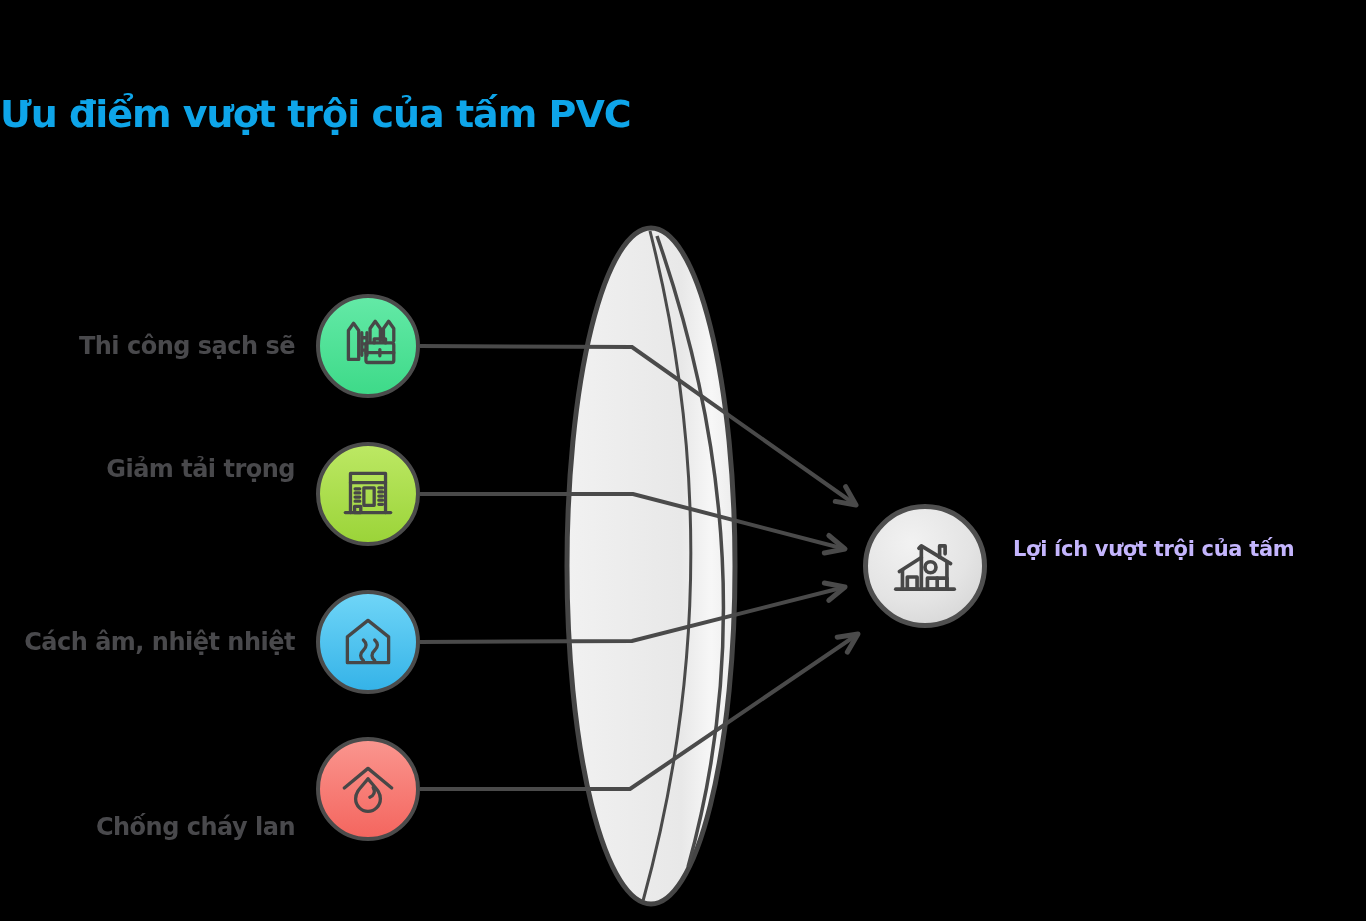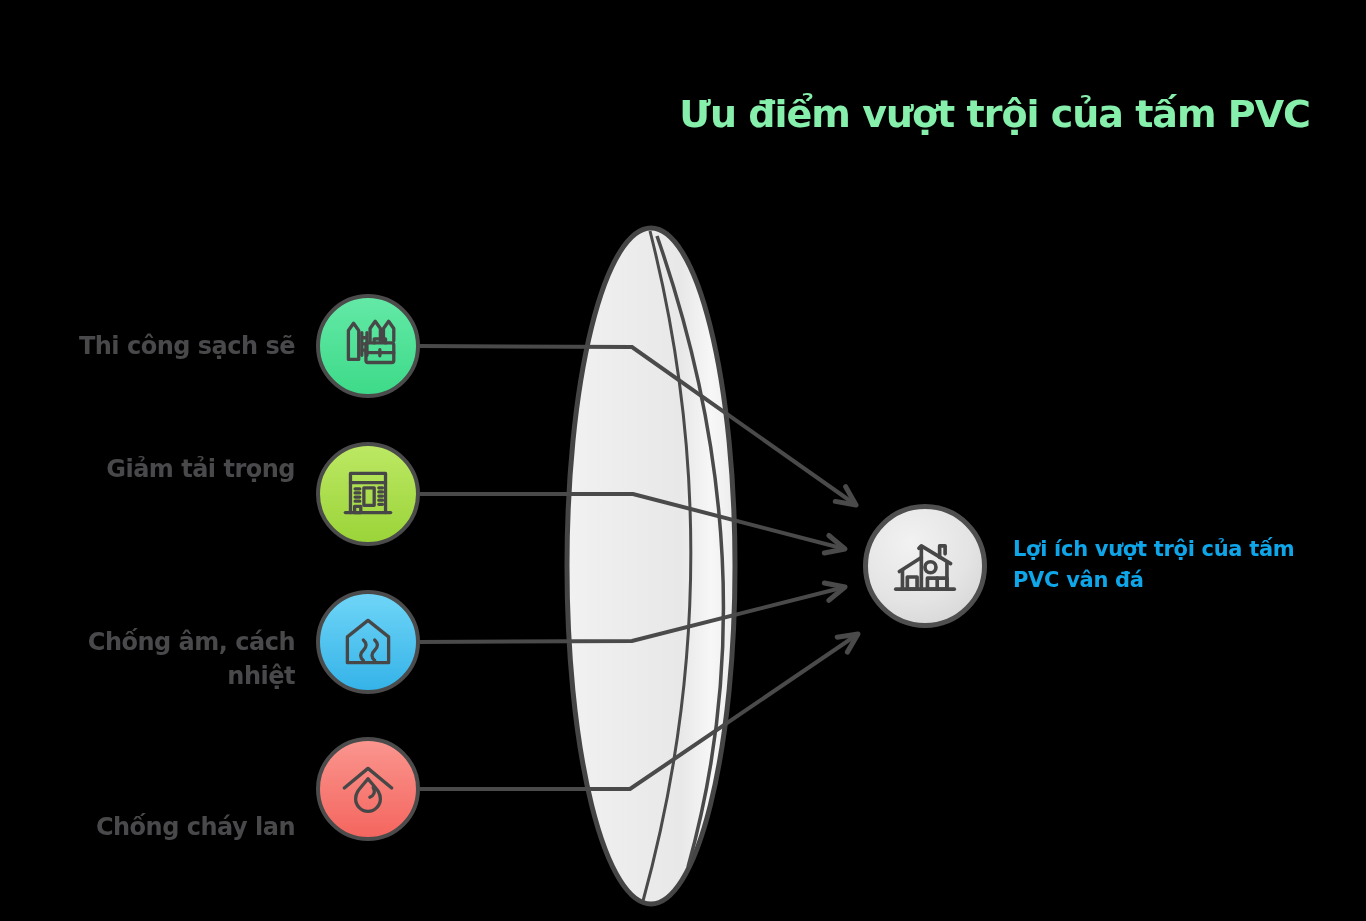--- a/index.html
+++ b/index.html
@@ -2,21 +2,21 @@
 <html><head>
 <meta charset="utf-8">
 <style>
   html,body{margin:0;padding:0;background:#000;}
   .stage{
     position:relative;width:1366px;height:921px;background:#000000;
     font-family:"DejaVu Sans","Liberation Sans",sans-serif;overflow:hidden;
   }
   .title{
     position:absolute;left:0;top:90px;width:1310px;height:48px;line-height:48px;
-    text-align:right;font-size:38px;font-weight:bold;letter-spacing:-1px;color:#86efac;
+    text-align:left;font-size:38px;font-weight:bold;letter-spacing:-1px;color:#0ea5e9;
   }
   .overlay{position:absolute;left:0;top:0;}
   .feature-label{
     position:absolute;left:20px;width:275px;height:34px;line-height:34px;
     text-align:right;font-size:24px;font-weight:bold;letter-spacing:-0.5px;color:#49494c;
   }
   .lbl1{top:329px;text-align:right;} .lbl2{top:452px;} .lbl3{top:625px;} .lbl4{top:772px;margin-top:38px;}
   .icon-circle{
     position:absolute;left:316px;width:104px;height:104px;box-sizing:border-box;
     border:4px solid #4b4b4b;border-radius:50%;
@@ -27,21 +27,21 @@
   .ic3{top:590px;background:linear-gradient(180deg,#6fd5f7 0%,#35b3e8 100%);}
   .ic4{top:737px;background:linear-gradient(180deg,#fa958e 0%,#f4665f 100%);}
   .result-circle{
     position:absolute;left:863px;top:504px;width:124px;height:124px;box-sizing:border-box;
     border:5px solid #4f4f4f;border-radius:50%;
     background:radial-gradient(circle at 38% 30%,#f2f2f2 0%,#e4e4e4 55%,#d0d0d0 100%);
     display:flex;align-items:center;justify-content:center;
   }
   .result-text{
     position:absolute;left:1013px;top:534px;width:330px;
-    font-size:21px;font-weight:bold;letter-spacing:-0.3px;line-height:31px;color:#0ea5e9;
+    font-size:21px;font-weight:bold;letter-spacing:-0.3px;line-height:31px;color:#c4b5fd;
   }
   .glyph{display:block;}
 </style>
 </head>
 <body>
 
 <div class="stage">
 
   <div class="title">Ưu điểm vượt trội của tấm PVC</div>
 
@@ -67,21 +67,21 @@
     <g fill="none" stroke="#4a4a4a" stroke-width="4">
       <path d="M420 346 L632 347 L856 505" marker-end="url(#arrowHead)"></path>
       <path d="M420 494 L633 494 L845 549" marker-end="url(#arrowHead)"></path>
       <path d="M420 642 L632 641 L845 587" marker-end="url(#arrowHead)"></path>
       <path d="M420 789 L630 789 L858 634" marker-end="url(#arrowHead)"></path>
     </g>
   </svg>
 
   <div class="feature-label lbl1">Thi công sạch sẽ</div>
   <div class="feature-label lbl2">Giảm tải trọng</div>
-  <div class="feature-label lbl3">Chống âm, cách nhiệt</div>
+  <div class="feature-label lbl3">Cách âm, nhiệt nhiệt</div>
   <div class="feature-label lbl4">Chống cháy lan</div>
 
   <div class="icon-circle ic1">
     <svg class="glyph" width="66" height="66" viewBox="0 0 64 64" fill="none" stroke="#474747" stroke-width="3.2" stroke-linecap="round" stroke-linejoin="round">
       <path d="M13 45 V17 L18 10 L23 17 V45 Z"></path>
       <path d="M26 19 V41 M31 19 V41 M26 24 H31 M26 30 H31 M26 36 H31"></path>
       <path d="M34 27 V15 L39 8 L44 15 V27"></path>
       <path d="M47 27 V15 L52 8 L57 15 V27"></path>
       <rect x="30" y="29" width="27" height="19" rx="2"></rect>
       <path d="M38 29 V25 H49 V29"></path>
@@ -128,16 +128,15 @@
       <path d="M29 25 L11 36.5"></path>
       <path d="M13.5 35.5 V51"></path>
       <rect x="17.5" y="41" width="8" height="10"></rect>
       <rect x="34" y="42" width="16" height="9"></rect>
       <path d="M42 42 V51"></path>
     </svg>
   </div>
 
   <div class="result-text">
     <div>Lợi ích vượt trội của tấm</div>
-    <div>PVC vân đá</div>
   </div>
 
 </div>
 
 </body></html>

